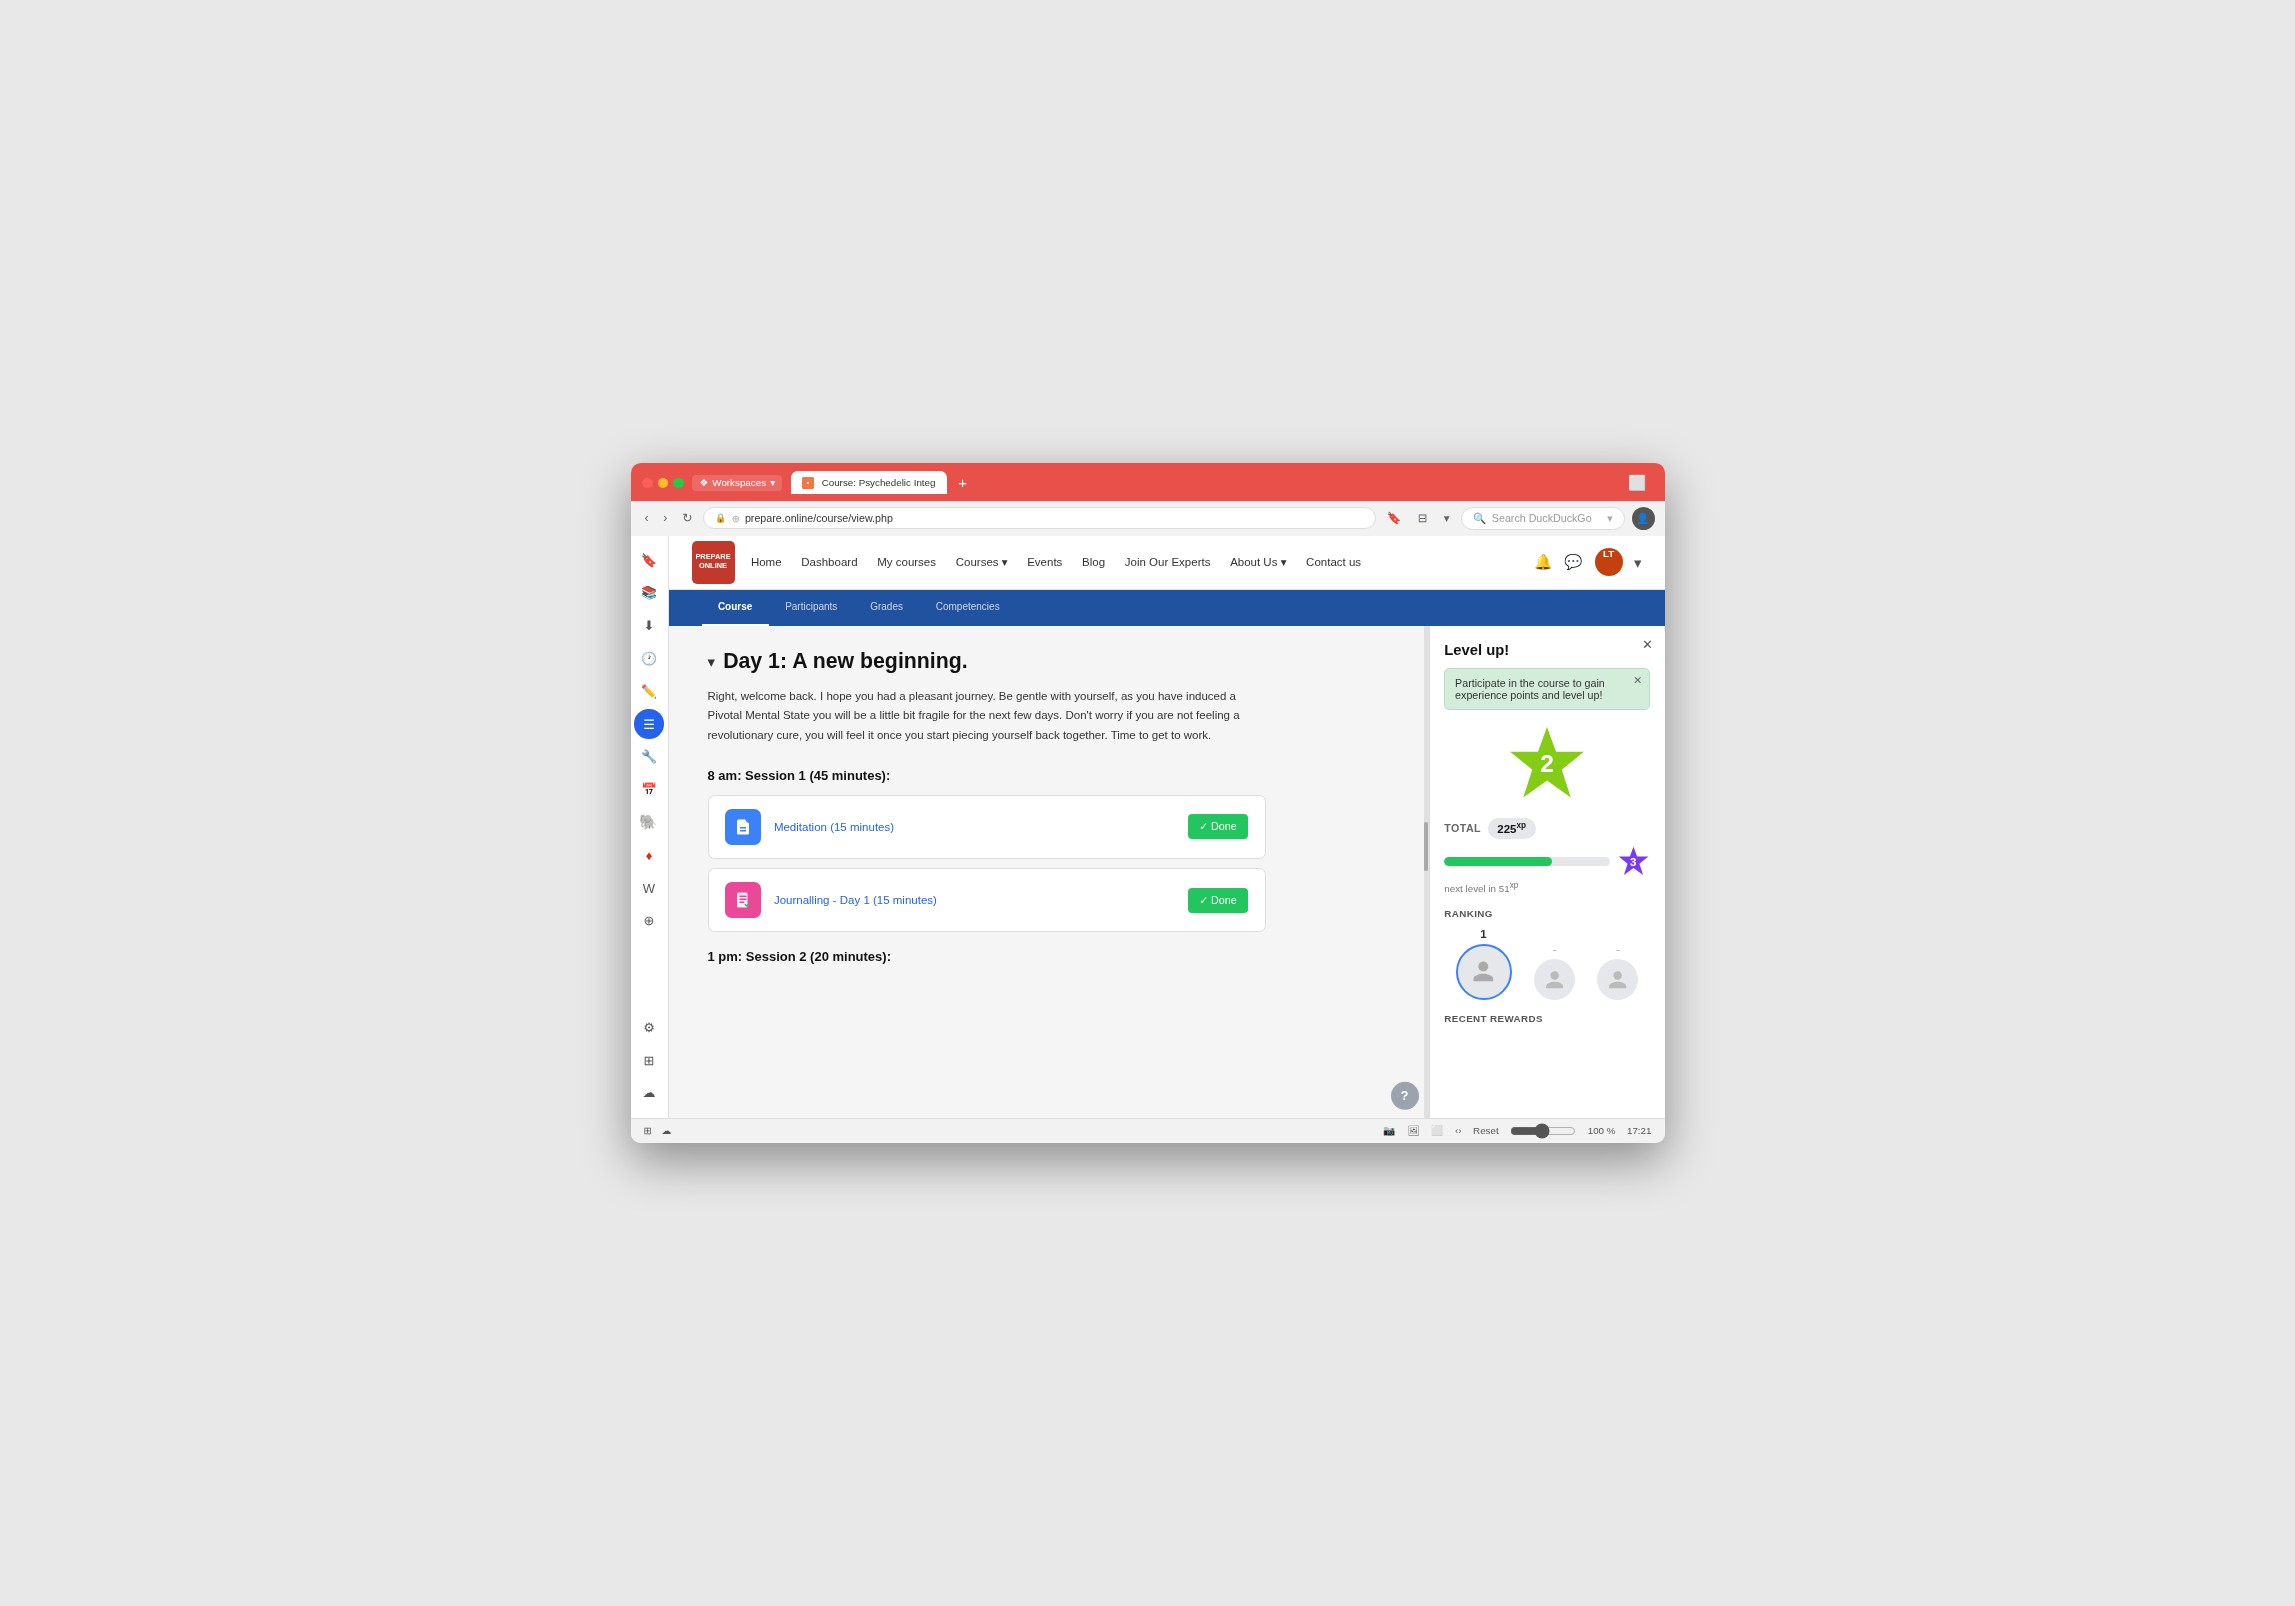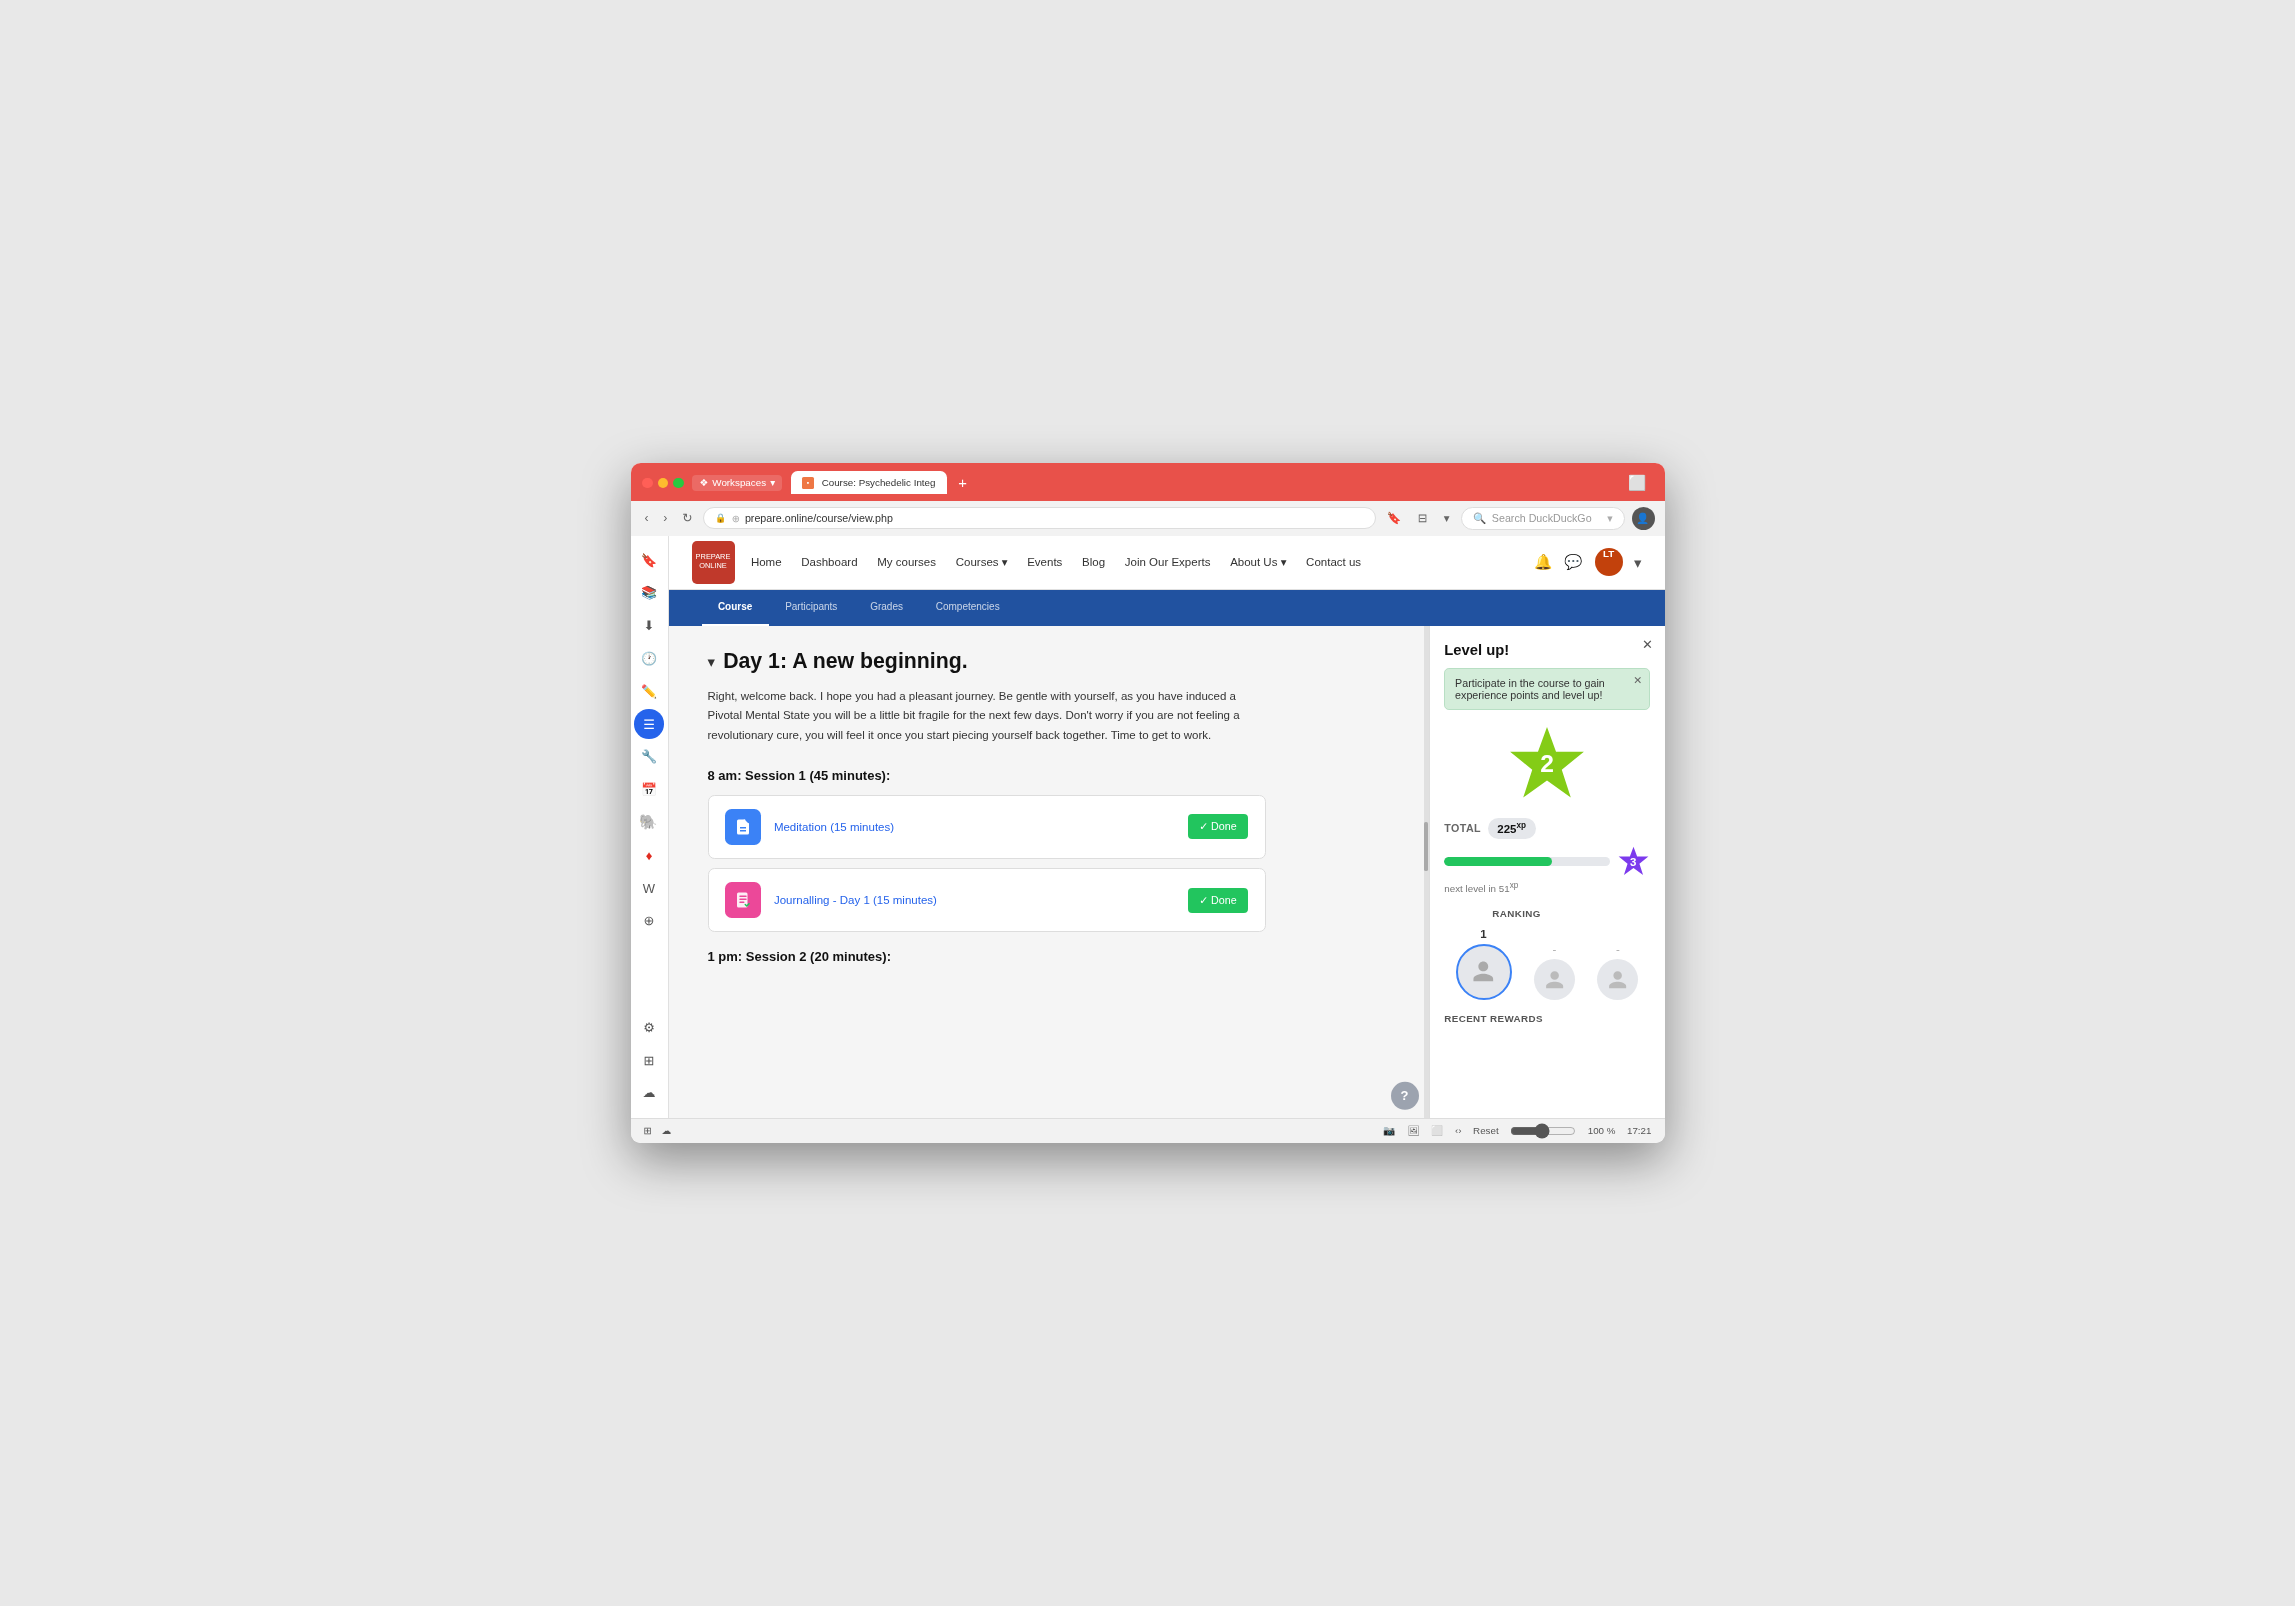--- a/index.html
+++ b/index.html
@@ -98,21 +98,21 @@
       background: #fff;
       padding: 0 23px;
       display: flex; align-items: center;
       border-bottom: 0.8px solid #e0e0e0;
       height: 54px;
       gap: 0;
     }
     .site-logo {
       width: 43px; height: 43px; background: #c0392b; border-radius: 4.9px;
       display: flex; align-items: center; justify-content: center;
-      color: #fff; font-size: 7.4px; font-weight: normal; text-align: center;
+      color: #fff; font-size: 7.4px; font-weight: bold; text-align: center;
       margin-right: 16.4px; line-height: 1.2;
     }
     .nav-links { display: flex; align-items: center; gap: 19.7px; flex: 1; }
     .nav-link { font-size: 11.5px; color: #333; cursor: pointer; text-decoration: none; }
     .nav-right { display: flex; align-items: center; gap: 11.5px; }
     .nav-icon-btn { color: #555; font-size: 14.8px; cursor: pointer; }
     .nav-avatar {
       width: 28px; height: 28px; background: #c2410c; border-radius: 50%;
       display: flex; align-items: flex-start; justify-content: center; color: #fff; font-size: 9.8px; font-weight: bold;
     }
@@ -191,21 +191,21 @@
       background: #e5e7eb; border-radius: 16.4px; padding: 3.3px 9.8px;
       font-size: 11.5px; font-weight: 700; color: #111;
     }
     .xp-sup { font-size: 8.2px; font-weight: 600; }
 
     .progress-row { display: flex; align-items: center; gap: 6.6px; margin-bottom: 3.3px; }
     .progress-bar-bg { flex: 1; height: 9.8px; background: #e5e7eb; border-radius: 4.9px; overflow: hidden; }
     .progress-bar-fill { height: 100%; background: #22c55e; border-radius: 4.9px; width: 65%; }
     .next-level-text { font-size: 9.8px; color: #777; margin-bottom: 13px; }
 
-    .ranking-label { font-size: 9.8px; font-weight: 700; color: #555; text-transform: uppercase; letter-spacing: 0.4px; margin-bottom: 9.8px; margin-left: 48px; }
+    .ranking-label { font-size: 9.8px; font-weight: 700; color: #555; text-transform: uppercase; letter-spacing: 0.4px; margin-bottom: 9.8px; }
 
     .ranking-row { display: flex; align-items: flex-end; justify-content: space-around; margin-bottom: 13px; }
     .rank-item { display: flex; flex-direction: column; align-items: center; gap: 3.3px; }
     .rank-number { font-size: 11.5px; font-weight: 700; color: #333; }
     .rank-dash { font-size: 11.5px; color: #aaa; }
     .rank-avatar {
       width: 46px; height: 46px; border-radius: 50%; background: #e5e7eb;
       display: flex; align-items: center; justify-content: center;
       color: #aaa; font-size: 18px;
     }

